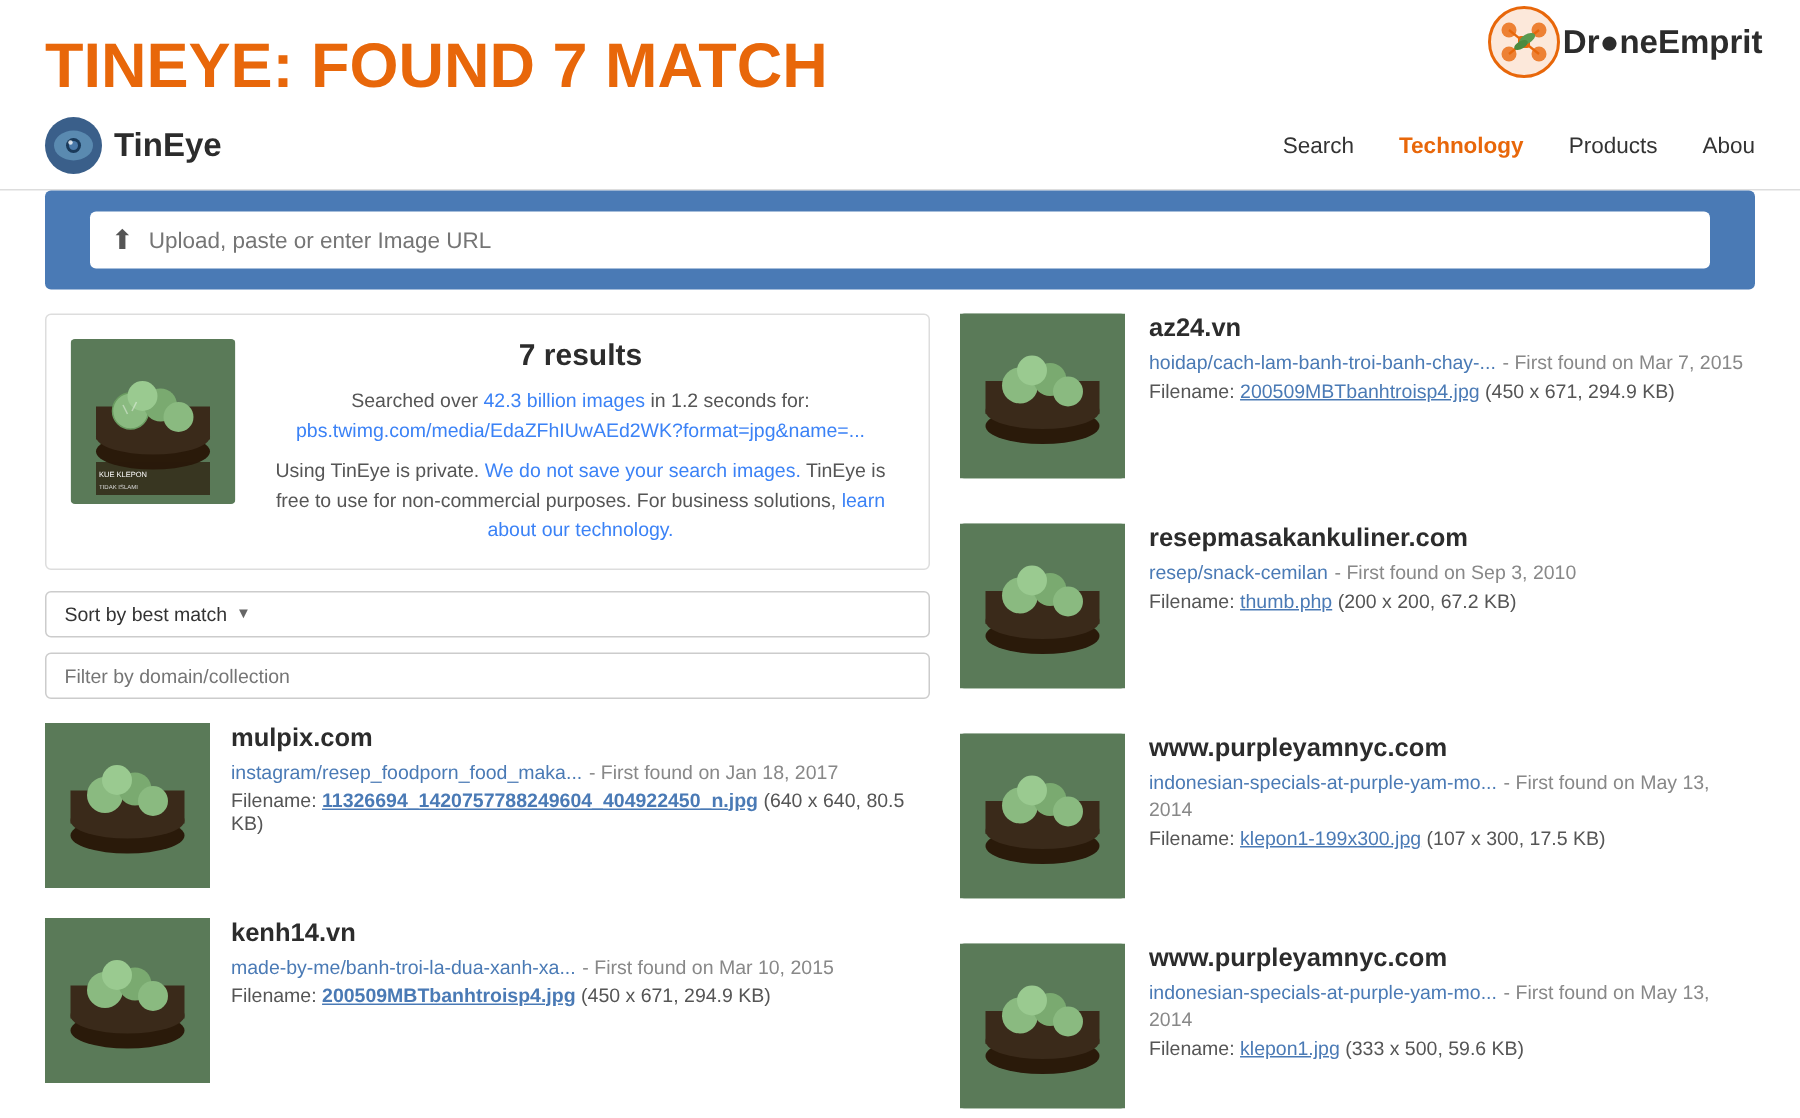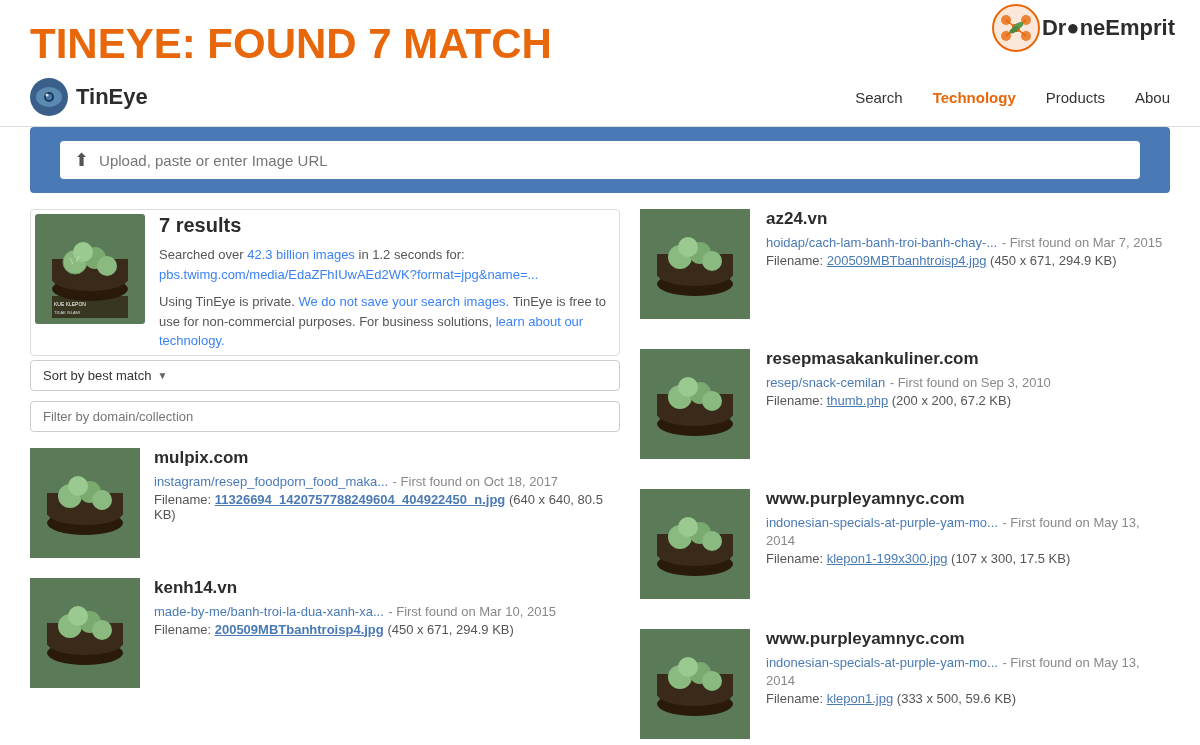--- a/index.html
+++ b/index.html
@@ -28,21 +28,21 @@
     .upload-icon { color: #555; font-size: 18px; }
     .search-input { border: none; outline: none; font-size: 15px; color: #888; width: 100%; }
 
     
     .results-container { display: flex; gap: 20px; padding: 0 30px; }
 
     
     .left-panel { width: 590px; flex-shrink: 0; }
 
     
-    .result-summary { display: flex; gap: 14px; border: 1px solid #ddd; padding: 4px; border-radius: 4px; margin-bottom: 4px; }
+    .result-summary { display: flex; gap: 14px; border: 1px solid #ddd; padding: 16px; border-radius: 4px; margin-bottom: 14px; text-align: center; }
 
     .result-text h2 { font-size: 20px; font-weight: bold; color: #2c2c2c; margin-bottom: 8px; }
     .result-text p { font-size: 13px; color: #555; line-height: 1.5; }
     .result-text a { color: #3b82f6; text-decoration: none; }
 
     
     .filter-row { display: flex; gap: 10px; margin-bottom: 16px; flex-direction: column; }
     .sort-dropdown { display: flex; align-items: center; border: 1px solid #ccc; border-radius: 4px; padding: 7px 12px; font-size: 13px; color: #333; background: #fff; cursor: pointer; gap: 6px; }
     .sort-dropdown .arrow { font-size: 10px; color: #666; }
     .filter-input { flex: 1; border: 1px solid #ccc; border-radius: 4px; padding: 7px 12px; font-size: 13px; color: #333; outline: none; }
@@ -192,21 +192,21 @@
           <rect x="17" y="45" width="76" height="22" fill="#3a2a1a"></rect>
           <circle cx="40" cy="48" r="12" fill="#8aba80"></circle>
           <circle cx="60" cy="44" r="11" fill="#7aaa70"></circle>
           <circle cx="72" cy="52" r="10" fill="#8aba80"></circle>
           <circle cx="48" cy="38" r="10" fill="#9aca90"></circle>
         </svg>
       </div>
       <div class="result-info">
         <div class="result-domain">mulpix.com</div>
         <a href="#" class="result-path">instagram/resep_foodporn_food_maka...</a>
-        <span class="first-found"> - <span>First found on Oct 18, 2017</span></span>
+        <span class="first-found"> - <span>First found on Jan 18, 2017</span></span>
         <div class="result-meta">
           <span>Filename:</span>
           <a href="#" class="result-meta-label">11326694_1420757788249604_404922450_n.jpg</a>
           <span>(640 x 640, 80.5 KB)</span>
         </div>
       </div>
     </div>
 
     <div class="result-item">
       <div class="result-thumb">

